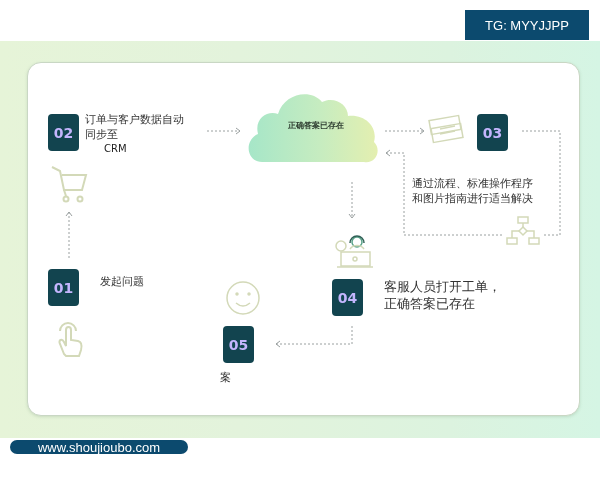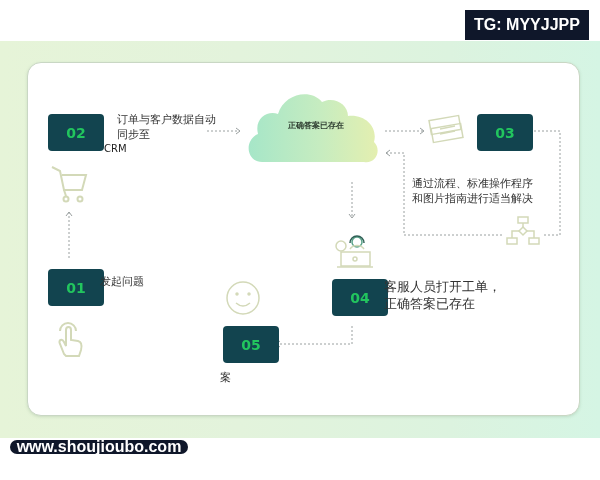--- a/index.html
+++ b/index.html
@@ -8,29 +8,29 @@
   .band {
     position: absolute; left: 0; top: 41px; width: 600px; height: 397px;
     background: linear-gradient(90deg, #e6f4d8 0%, #e3f3dc 40%, #dcf3df 75%, #d5f5e4 100%);
   }
   .card {
     position: absolute; left: 27px; top: 62px; width: 553px; height: 354px;
     background: #ffffff; border: 1px solid #c9d7c4; border-radius: 14px;
     box-shadow: 0 1px 3px rgba(120,150,120,0.25);
   }
   .wm {
-    position: absolute; background: #0f172a; color: #ffffff;
-    font-family: "Liberation Sans", sans-serif; font-size: 16px;
-    display: flex; align-items: center; justify-content: center; font-weight: bold;
+    position: absolute; background: #0c4a6e; color: #ffffff;
+    font-family: "Liberation Sans", sans-serif; font-size: 13px;
+    display: flex; align-items: center; justify-content: center;
   }
   .wm-top { left: 465px; top: 10px; width: 124px; height: 30px; }
   .wm-bottom { left: 10px; top: 440px; width: 178px; height: 14px; border-radius: 15px; }
   .step {
-    position: absolute; width: 56px; height: 37px; border-radius: 4px;
-    background: #12444f; color: #22c55e; font-size: 14px; font-weight: bold;
+    position: absolute; width: 31px; height: 37px; border-radius: 4px;
+    background: #12444f; color: #c4b5fd; font-size: 14px; font-weight: bold;
     display: flex; align-items: center; justify-content: center;
     font-family: "DejaVu Sans", sans-serif;
   }
   .txt { position: absolute; color: #333333; font-size: 11px; line-height: 15px; }
   .txt-lg { font-size: 13px; line-height: 17px; }
   .crm { position: absolute; font-size: 10px; font-weight: normal; color: #222; }
   .cloud-label { position: absolute; left: 288px; top: 120px; font-size: 8px; color: #2b3a2e; font-weight: bold; }
   svg.overlay { position: absolute; left: 0; top: 0; }
 </style>
 </head>
@@ -129,21 +129,21 @@
     <circle cx="243" cy="298" r="16"></circle>
     <circle cx="237" cy="294" r="1" fill="#d3d9b8"></circle>
     <circle cx="249" cy="294" r="1" fill="#d3d9b8"></circle>
     <path d="M236,303 Q243,309 250,303"></path>
   </g>
 </svg>
 
 <div class="cloud-label">正确答案已存在</div>
 
 <div class="step" style="left:48px;top:114px;">02</div>
-<div class="txt" style="left:117px;top:112px;">
+<div class="txt" style="left:85px;top:112px;">
   <div>订单与客户数据自动</div>
   <div>同步至</div>
 </div>
 <div class="crm" style="left:104px;top:143px;">CRM</div>
 
 <div class="step" style="left:477px;top:114px;">03</div>
 <div class="txt" style="left:412px;top:176px;">
   <div>通过流程、标准操作程序</div>
   <div>和图片指南进行适当解决</div>
 </div>

